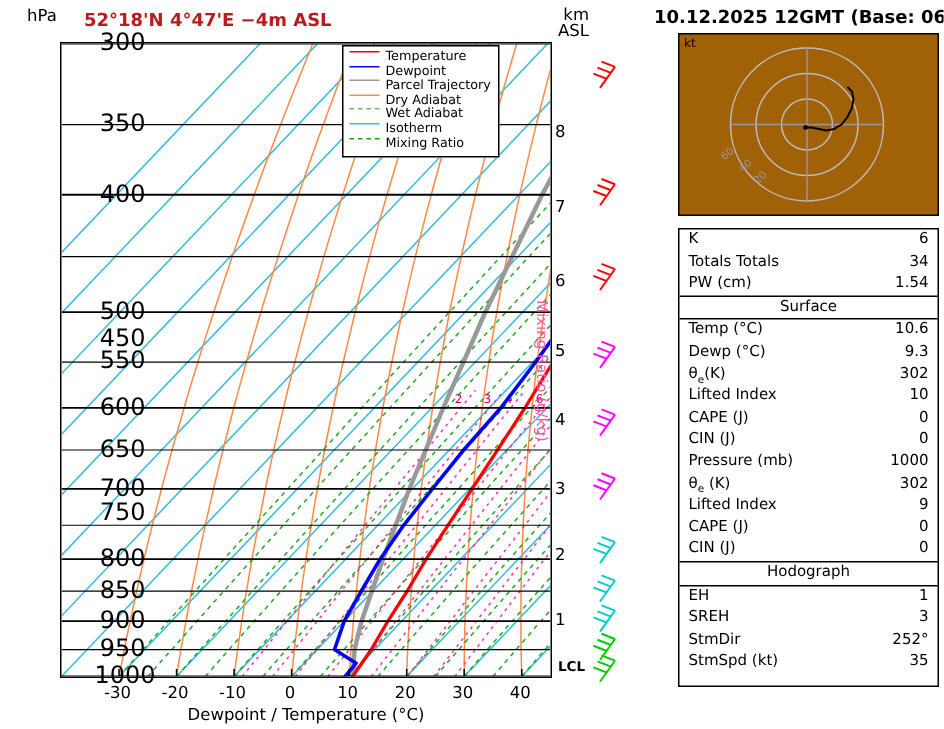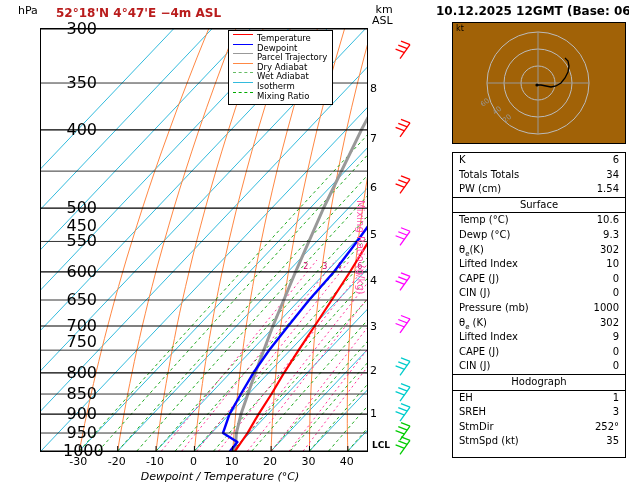--- a/index.html
+++ b/index.html
@@ -7,21 +7,21 @@
   .root{position:absolute;inset:0;}
   
   #sounding{position:absolute;left:0;top:0;width:430px;height:486px;}
   #hpa-label{position:absolute;left:18px;top:4px;font-size:11px;color:#000;}
   #chart-title{position:absolute;left:56px;top:6px;font-size:12px;font-weight:bold;color:#b91c1c;white-space:nowrap;}
   #km-label{position:absolute;left:372px;top:4px;font-size:11px;color:#000;line-height:11px;text-align:right;}
   .plotbox{position:absolute;left:40px;top:28px;width:328px;height:424px;border:1px solid #000;box-sizing:border-box;overflow:hidden;background:#fff;}
   .ytick{position:absolute;right:333px;font-size:16px;color:#000;transform:translateY(-50%);text-align:right;width:34px;}
   .kmtick{position:absolute;left:370px;font-size:11px;color:#000;transform:translateY(-50%);}
   .xtick{position:absolute;top:455px;font-size:11px;color:#000;transform:translateX(-50%);}
-  #xaxis-label{position:absolute;left:220px;top:470px;font-size:11px;color:#000;transform:translateX(-50%);font-style:italic;}
+  #xaxis-label{position:absolute;left:204px;top:470px;font-size:11px;color:#000;transform:translateX(-50%);}
   
   #legend{position:absolute;left:228px;top:30px;background:#fff;border:1px solid #000;padding:3px 5px 3px 4px;font-size:8.5px;line-height:9.6px;color:#000;}
   #legend div{display:flex;align-items:flex-start;white-space:nowrap;}
   #legend i{display:inline-block;width:20px;height:0;border-top-width:1.6px;border-top-style:solid;margin-right:4px;}
   
   #mix-label{position:absolute;left:352px;top:200px;width:14px;font-size:10px;color:#ff55aa;writing-mode:vertical-rl;text-align:center;}
   #lcl-label{position:absolute;left:372px;top:440px;font-size:9px;color:#000;font-weight:bold;}
   
   #date-title{position:absolute;left:436px;top:4px;font-size:12px;font-weight:bold;color:#000;white-space:nowrap;}
   #hodo-box{position:absolute;left:452px;top:22px;width:172px;height:120px;border:1px solid #000;background:#a16207;}

